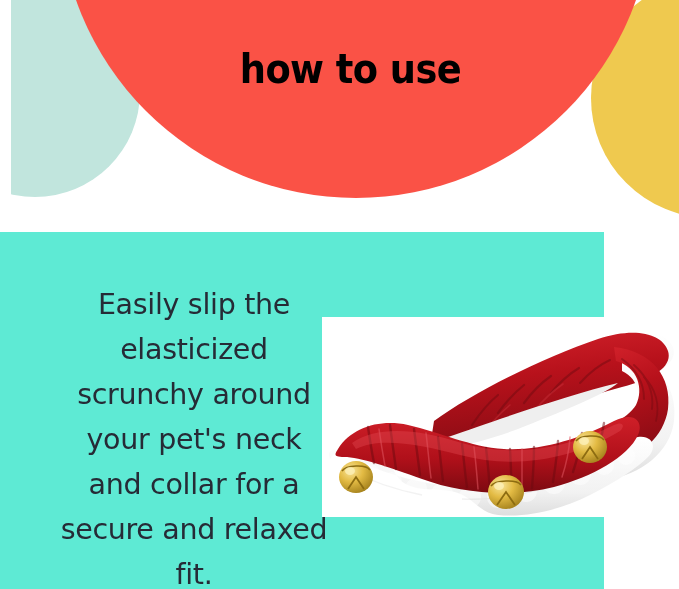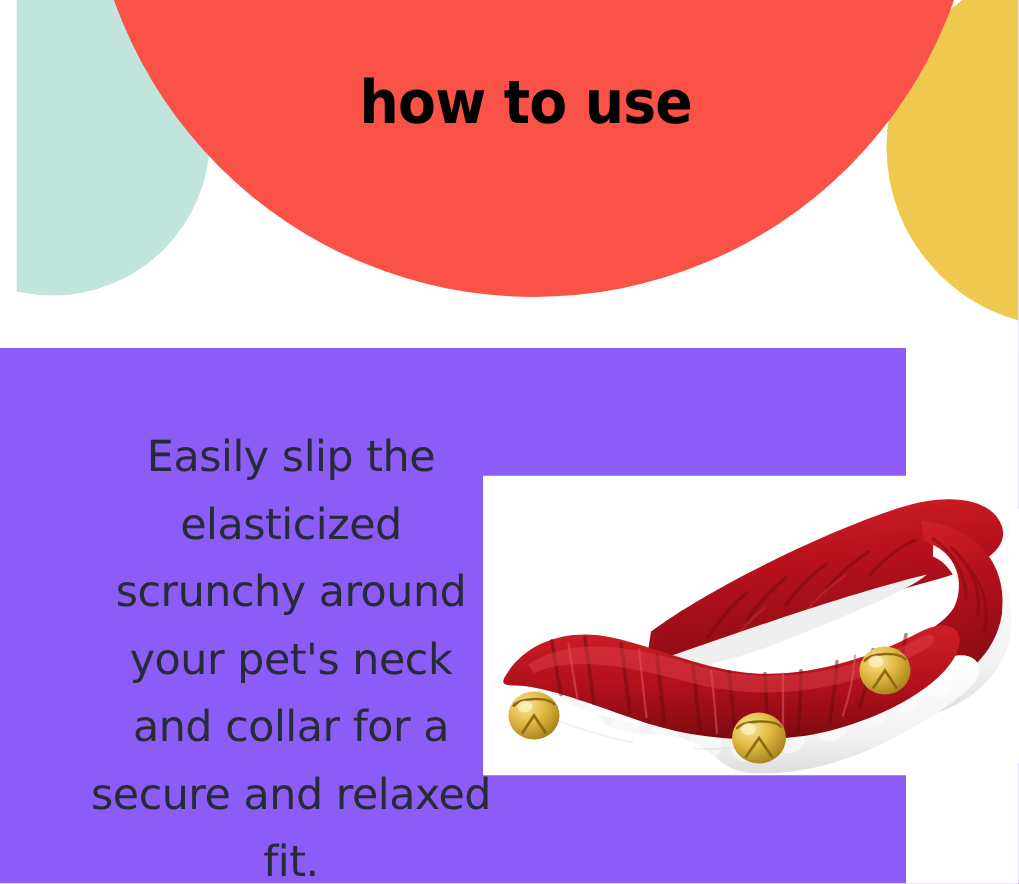--- a/index.html
+++ b/index.html
@@ -52,21 +52,21 @@
     transform-origin: center center;
   }
 
   
   .body-area {
     position: absolute;
     left: 0;
     top: 232px;
     width: 604px;
     height: 357px;
-    background: #8b5cf6;
+    background: #5eead4;
   }
 
   .instruction-text {
     position: absolute;
     left: 56px;
     top: 50px;
     width: 276px;
     text-align: center;
     font-family: "DejaVu Sans", sans-serif;
     font-size: 28.5px;

